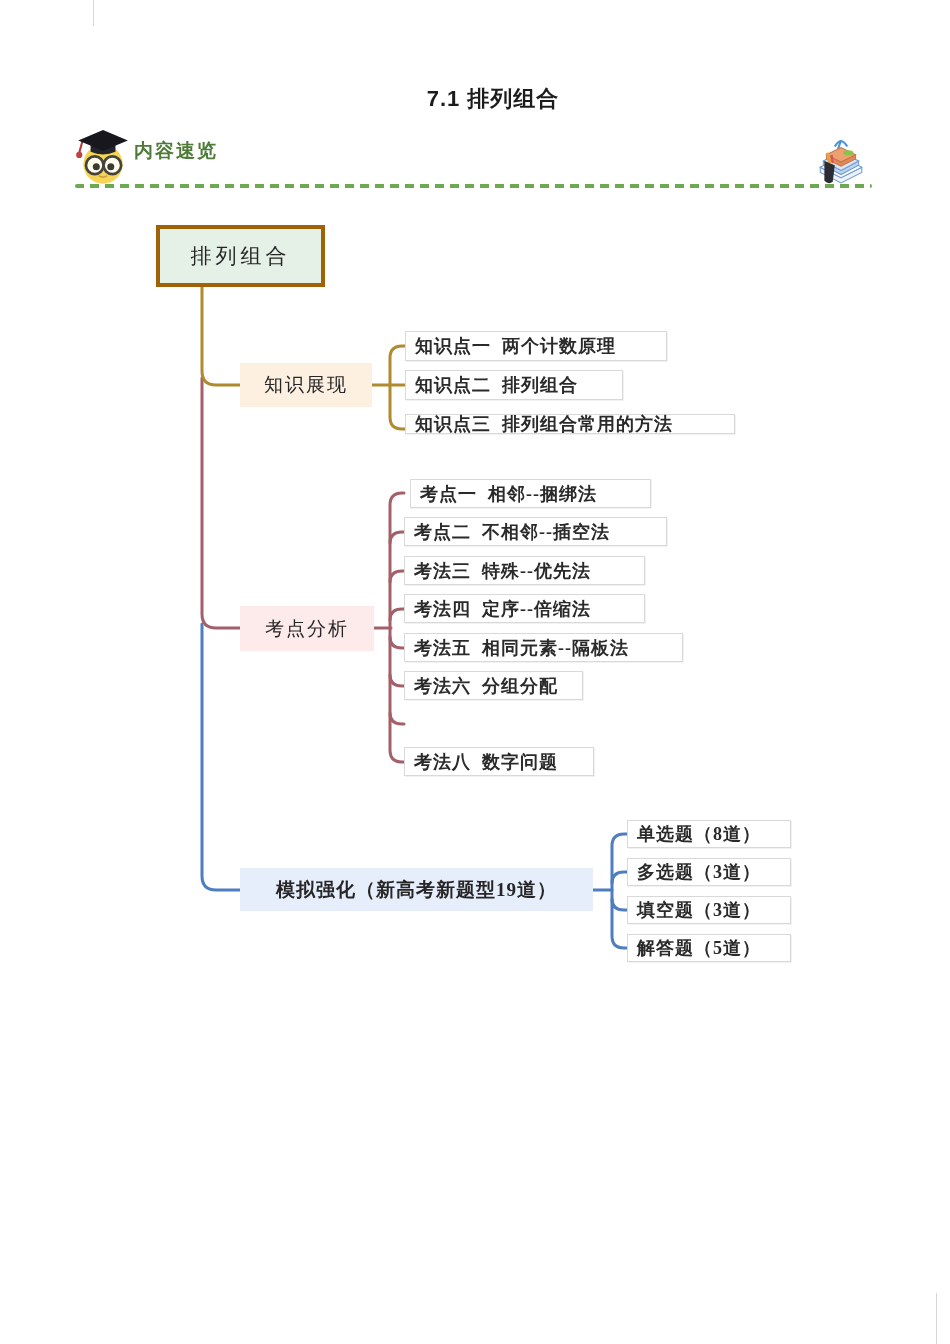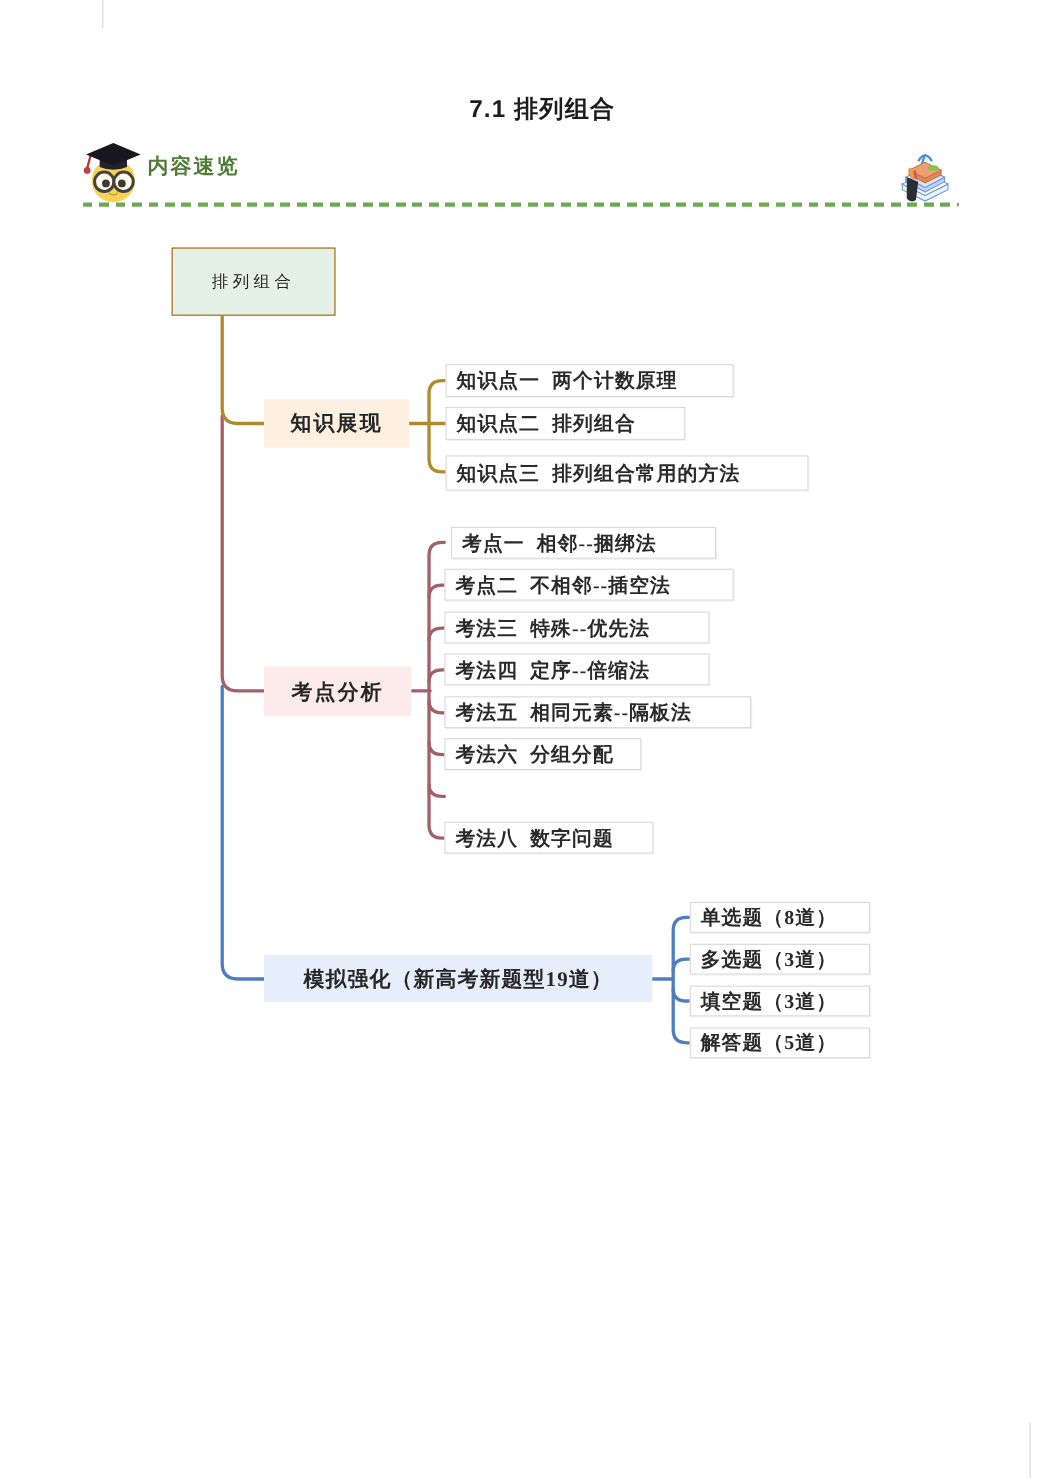--- a/index.html
+++ b/index.html
@@ -8,26 +8,26 @@
   .title{position:absolute;top:84px;left:0;width:100%;text-align:center;
          font-family:"Liberation Sans","DejaVu Sans",sans-serif;
          font-size:22px;font-weight:bold;color:#1c1c1c;letter-spacing:1px;}
   .hlabel{position:absolute;left:134px;top:138px;
           font-family:"Liberation Sans","DejaVu Sans",sans-serif;
           font-size:19px;font-weight:bold;color:#4e7b36;letter-spacing:2px;}
   .dash{position:absolute;left:75px;top:184px;width:797px;height:4px;border-radius:2px;
         background:repeating-linear-gradient(90deg,#6ca951 0 9px,transparent 9px 15px);}
   .icon{position:absolute;}
   svg.lines{position:absolute;left:0;top:0;pointer-events:none;}
-  .root{position:absolute;left:156px;top:225px;width:149px;height:62px;
-        background:#e5f0e6;border:1px solid #a16207;box-sizing:border-box;
+  .root{position:absolute;left:156px;top:225px;width:169px;height:62px;
+        background:#e5f0e6;border:4px solid #a16207;box-sizing:border-box;
         display:flex;align-items:center;justify-content:center;
-        font-size:15px;color:#242424;letter-spacing:4px;}
+        font-size:21px;color:#242424;letter-spacing:4px;}
   .bn{position:absolute;box-sizing:border-box;display:flex;align-items:center;justify-content:center;
-      font-size:19px;font-weight:bold;color:#262626;letter-spacing:2px;white-space:pre;}
+      font-size:19px;font-weight:normal;color:#262626;letter-spacing:2px;white-space:pre;}
   .bn1{left:240px;top:363px;width:132px;height:44px;background:#fdf0e1;}
   .bn2{left:240px;top:606px;width:134px;height:45px;background:#fdebeb;}
   .bn3{left:240px;top:868px;width:353px;height:43px;background:#e7eefb;font-weight:600;letter-spacing:1px;}
   .cb{position:absolute;background:#ffffff;border:1px solid #d9d9d9;box-sizing:border-box;
       display:flex;align-items:center;padding-left:9px;
       font-size:18px;color:#2a2a2a;letter-spacing:1px;white-space:pre;
       box-shadow:1px 1px 0 rgba(0,0,0,0.05);font-weight:bold;}
   .edge{position:absolute;background:#d6d6d6;}
 </style>
 </head>
@@ -93,21 +93,21 @@
   </svg>
 
   <div class="root">排列组合</div>
 
   <div class="bn bn1">知识展现</div>
   <div class="bn bn2">考点分析</div>
   <div class="bn bn3">模拟强化（新高考新题型19道）</div>
 
   <div class="cb" style="left:405px;top:331px;width:262px;height:30px">知识点一  两个计数原理</div>
   <div class="cb" style="left:405px;top:370px;width:218px;height:30px">知识点二  排列组合</div>
-  <div class="cb" style="left:405px;top:414px;width:330px;height:32px">知识点三  排列组合常用的方法</div>
+  <div class="cb" style="left:405px;top:414px;width:330px;height:20px">知识点三  排列组合常用的方法</div>
 
   <div class="cb" style="left:410px;top:479px;width:241px;height:29px">考点一  相邻--捆绑法</div>
   <div class="cb" style="left:404px;top:517px;width:263px;height:29px">考点二  不相邻--插空法</div>
   <div class="cb" style="left:404px;top:556px;width:241px;height:29px">考法三  特殊--优先法</div>
   <div class="cb" style="left:404px;top:594px;width:241px;height:29px">考法四  定序--倍缩法</div>
   <div class="cb" style="left:404px;top:633px;width:279px;height:29px">考法五  相同元素--隔板法</div>
   <div class="cb" style="left:404px;top:671px;width:179px;height:29px">考法六  分组分配</div>
   <div class="cb" style="left:404px;top:747px;width:190px;height:29px">考法八  数字问题</div>
 
   <div class="cb" style="left:627px;top:820px;width:164px;height:28px">单选题（8道）</div>

